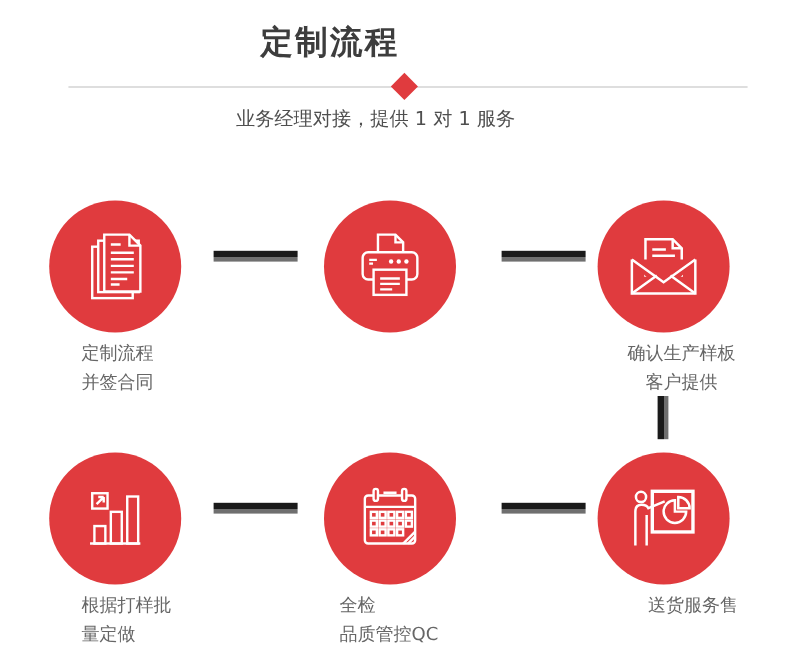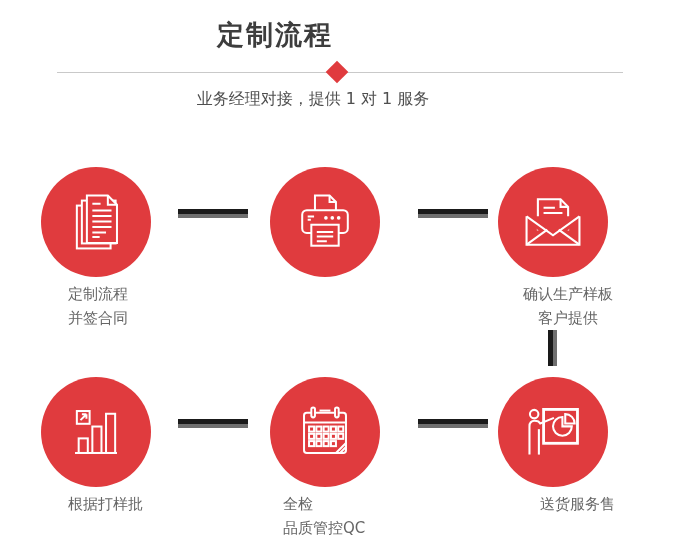--- a/index.html
+++ b/index.html
@@ -111,20 +111,21 @@
       <path d="M11 57 H57"></path>
       <rect x="15" y="41" width="10" height="16"></rect>
       <rect x="30" y="28" width="10" height="29"></rect>
       <rect x="45" y="14" width="10" height="43"></rect>
       <rect x="13" y="11" width="14" height="14"></rect>
       <path d="M17 21 L23.5 14.5 M23.5 14.5 H18.5 M23.5 14.5 V19.5"></path>
     </svg>
   </div>
   <div class="label" style="left:68px;top:492px;">
     <span>根据打样批</span>
+    <span>量定做</span>
   </div>
 
   <div class="circle" style="left:270px;top:377px;">
     <svg class="icon" width="62" height="62" viewBox="0 0 68 68">
       <rect class="f" x="11" y="13" width="46" height="44" rx="3"></rect>
       <path d="M11 23.5 H57"></path>
       <rect class="f" x="19" y="7" width="4" height="11" rx="2"></rect>
       <rect class="f" x="45" y="7" width="4" height="11" rx="2"></rect>
       <path d="M28 10.5 H40"></path>
       <rect x="16.5" y="28" width="5.5" height="5.5"></rect>

